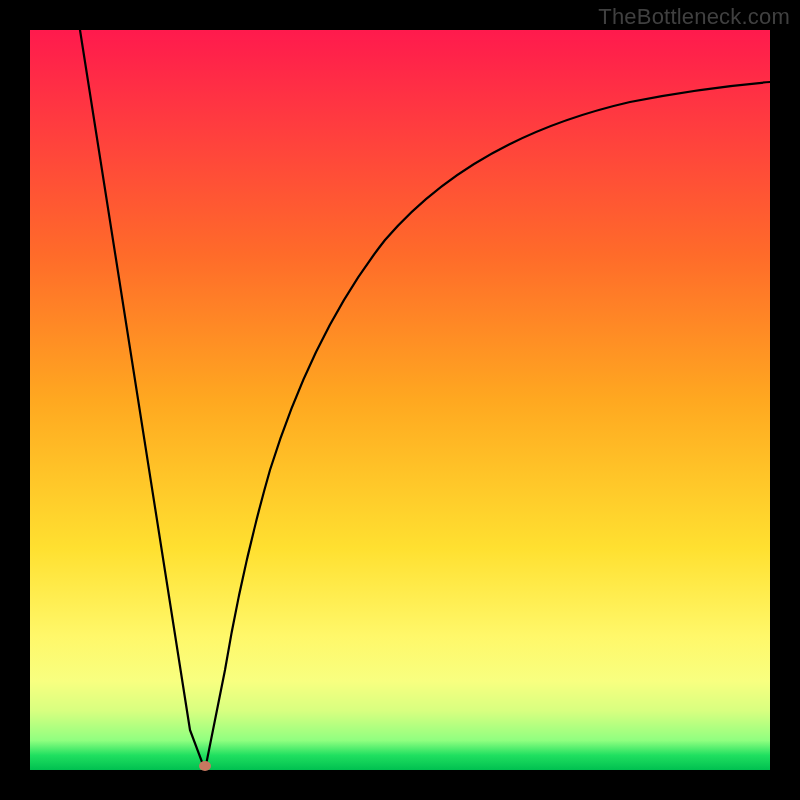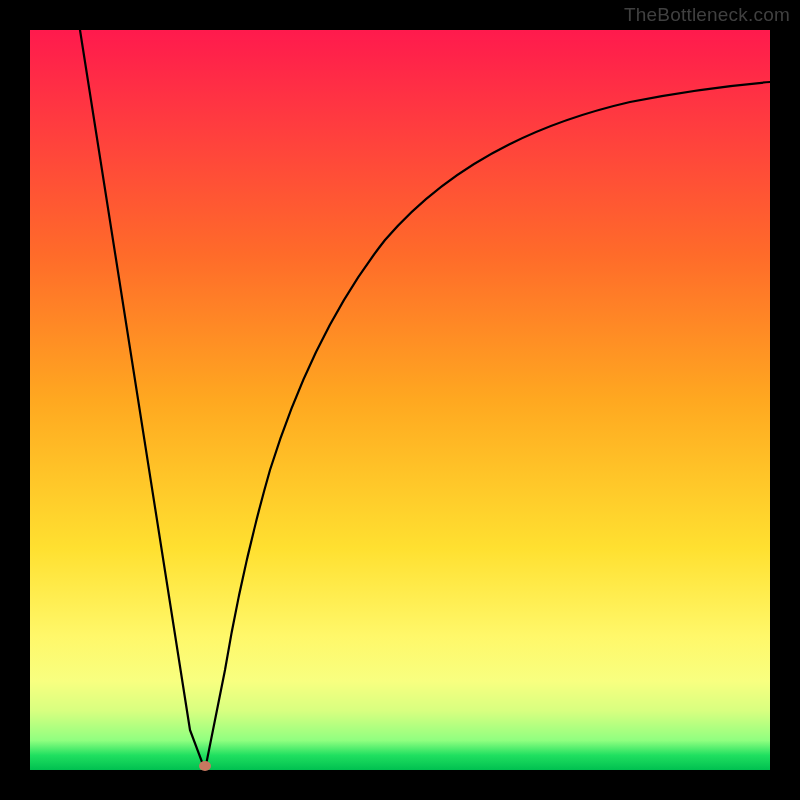--- a/index.html
+++ b/index.html
@@ -53,21 +53,21 @@
     height: 10px;
     background: #c77860;
     border-radius: 50% / 50%;
     transform: translate(-50%, -50%);
   }
   .watermark {
     position: absolute;
     top: 4px;
     right: 10px;
     color: #404040;
-    font-size: 19px;
+    font-size: 22px;
     font-weight: 500;
     letter-spacing: 0.2px;
     font-family: Arial, Helvetica, sans-serif;
   }
 </style>
 </head>
 <body>
 
 <div class="frame">
   <div class="gradient"></div>

